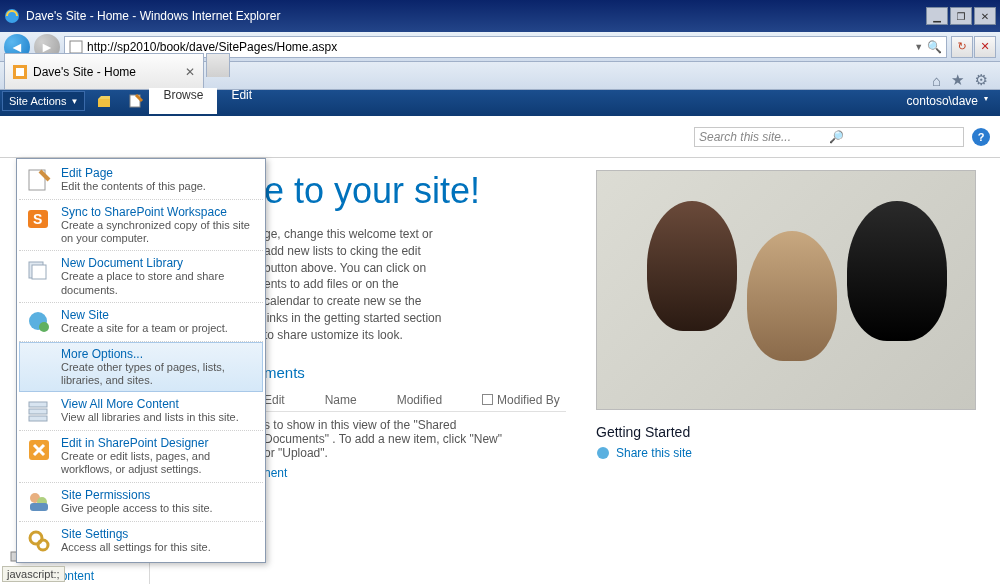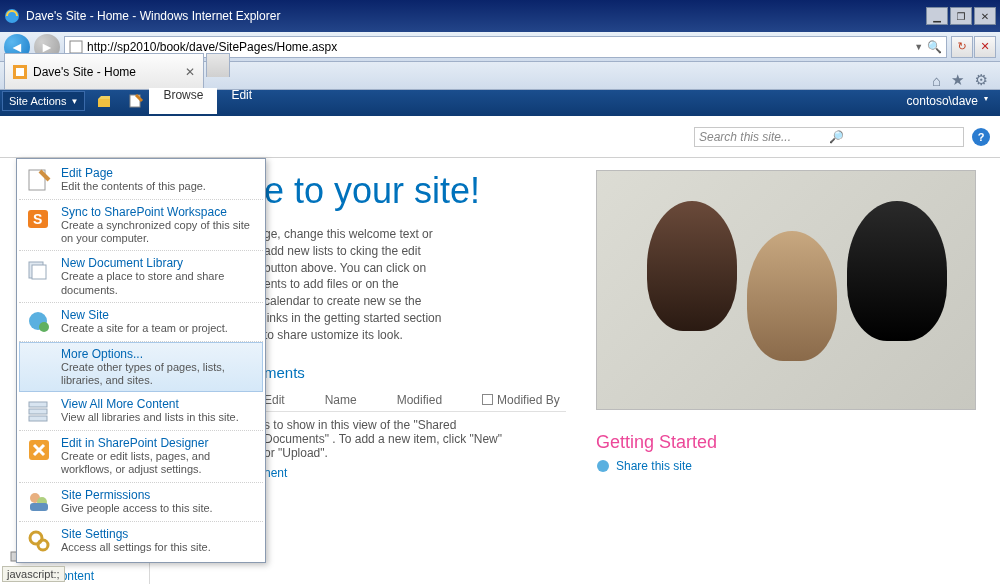--- a/index.html
+++ b/index.html
@@ -63,21 +63,21 @@
 
 h1.welcome { color: #0072bc; font-weight: normal; font-size: 36px; margin-bottom: 14px; margin-left: 100px; }
 .bodytext { color: #555; line-height: 1.4; font-size: 12px; padding-left: 100px; margin-bottom: 20px; width: 280px; }
 h3.sect { color: #0072bc; font-weight: normal; font-size: 15px; margin: 8px 0 8px 100px; }
 .doctable { margin-left: 100px; }
 .doctable .hdr { display: flex; gap: 40px; color: #666; border-bottom: 1px solid #e0e0e0; padding: 4px 0; font-size: 12px; }
 .doctable .hdr .cbx { width: 11px; height: 11px; border: 1px solid #888; display: inline-block; margin-right: 4px; position: relative; top: 1px; }
 .doctable .empty { color: #555; font-size: 12px; padding: 6px 0; width: 250px; }
 .addlink { color: #0072bc; font-size: 12px; }
 
-.gs-head { color: #ec4899; font-size: 18px; margin-top: 22px; }
+.gs-head { color: #0f172a; font-size: 14px; margin-top: 14px; }
 .gs-link { color: #0072bc; font-size: 12px; display: flex; align-items: center; gap: 6px; margin-top: 6px; }
 
 
 .samenu { position: absolute; left: 16px; top: 0; width: 250px; background: #fff; border: 1px solid #8a9ab0; box-shadow: 2px 2px 6px rgba(0,0,0,0.25); z-index: 100; padding: 2px; }
 .samenu .item { display: flex; padding: 5px 6px; gap: 8px; border-bottom: 1px dotted #d0d0d0; }
 .samenu .item:last-child { border-bottom: none; }
 .samenu .item.hover { background: linear-gradient(#eaf3fb,#d5e8f8); border: 1px solid #a8c8e8; padding: 4px 5px; }
 .samenu .ico { width: 28px; height: 28px; flex-shrink: 0; display: flex; align-items: center; justify-content: center; }
 .samenu .txt .t { color: #0066b3; font-size: 12px; }
 .samenu .txt .d { color: #555; font-size: 11px; line-height: 1.2; }

